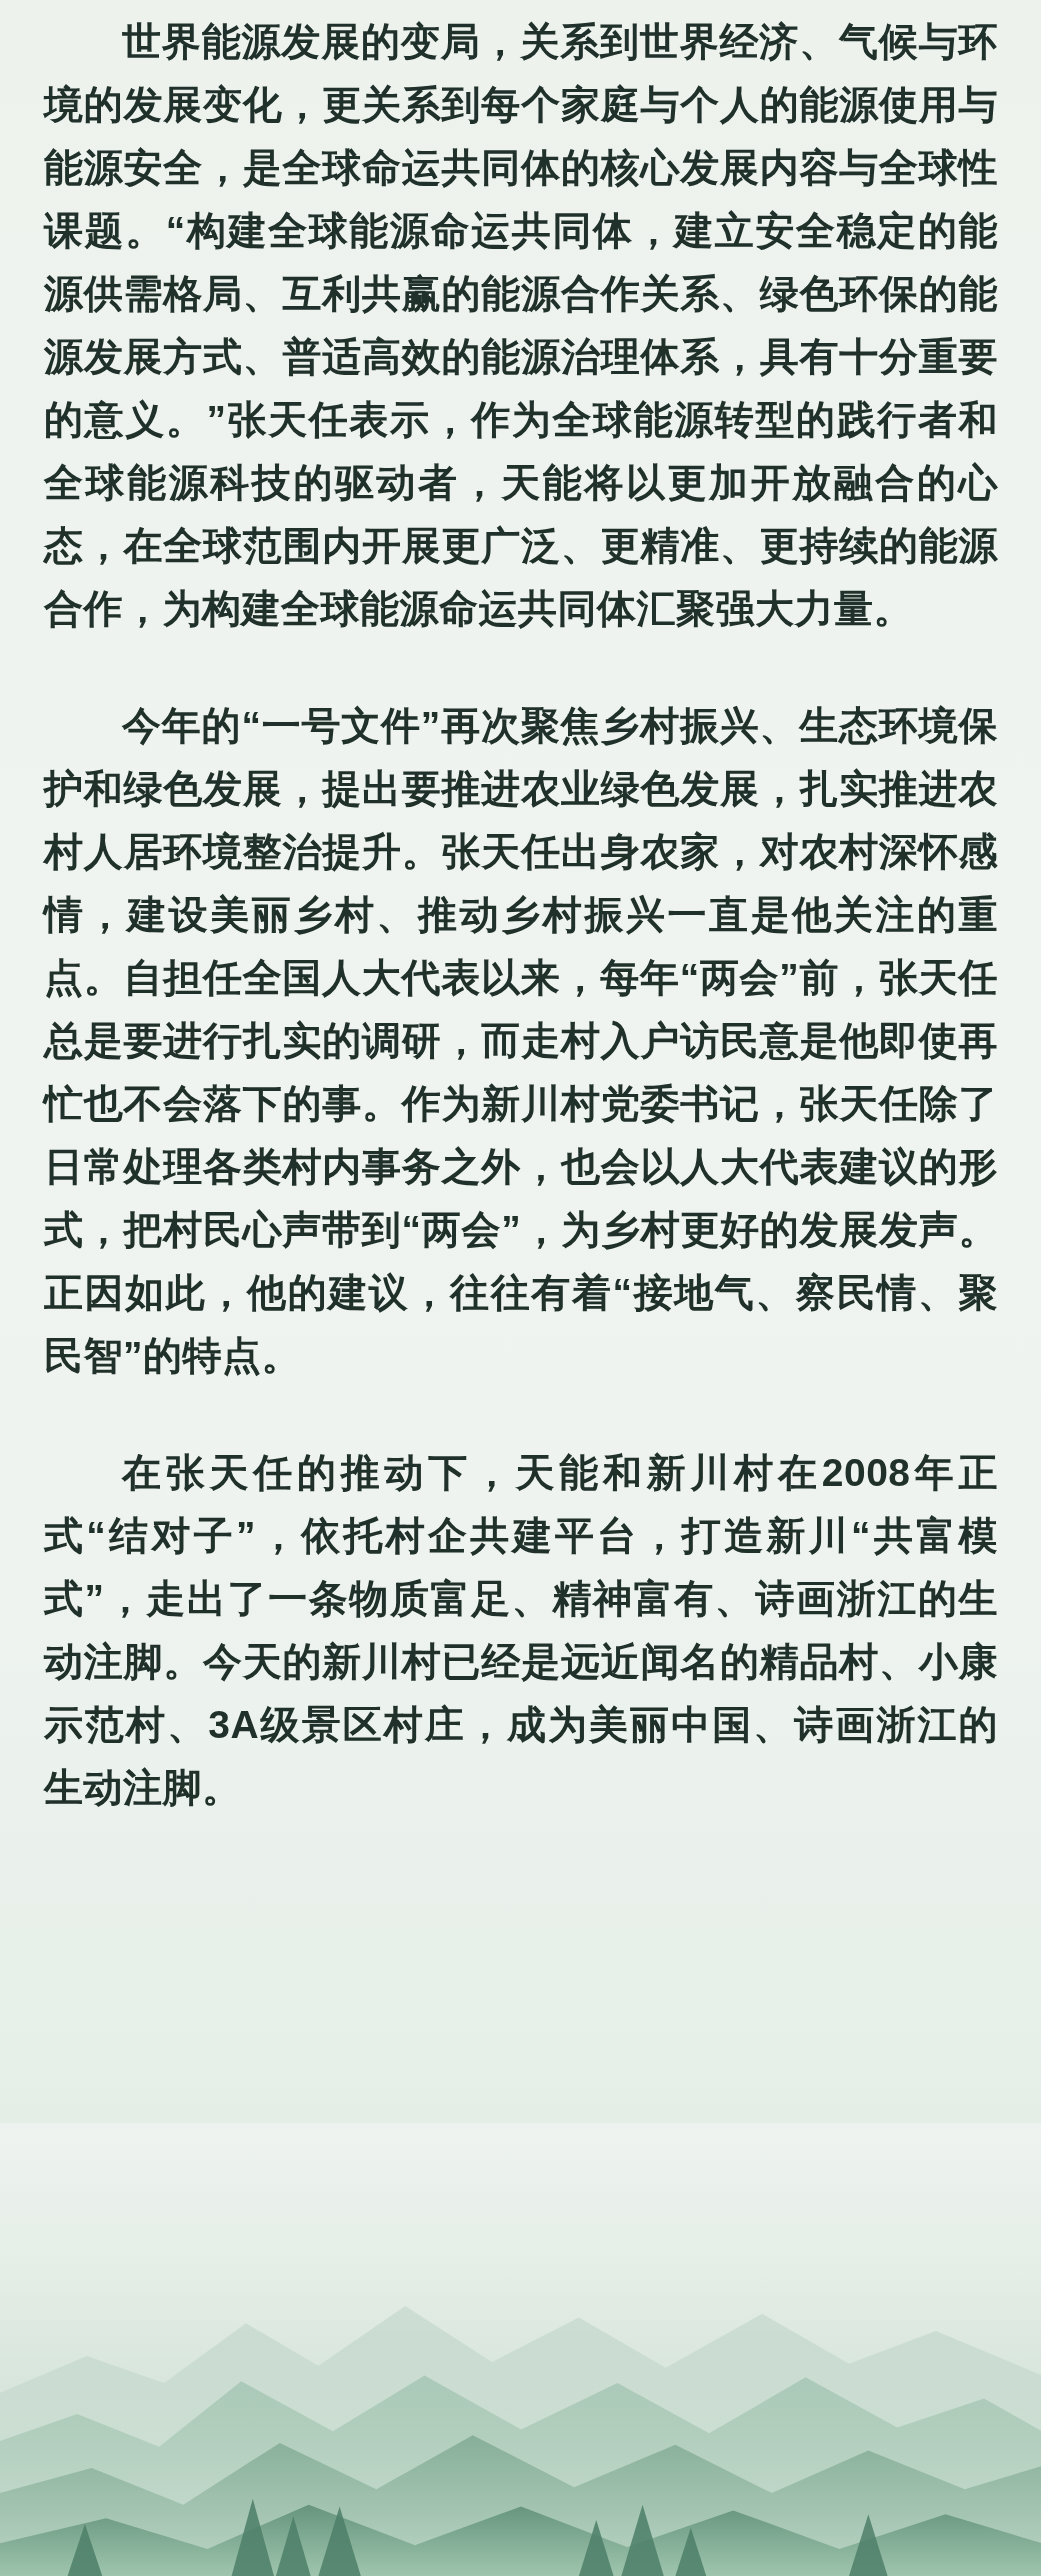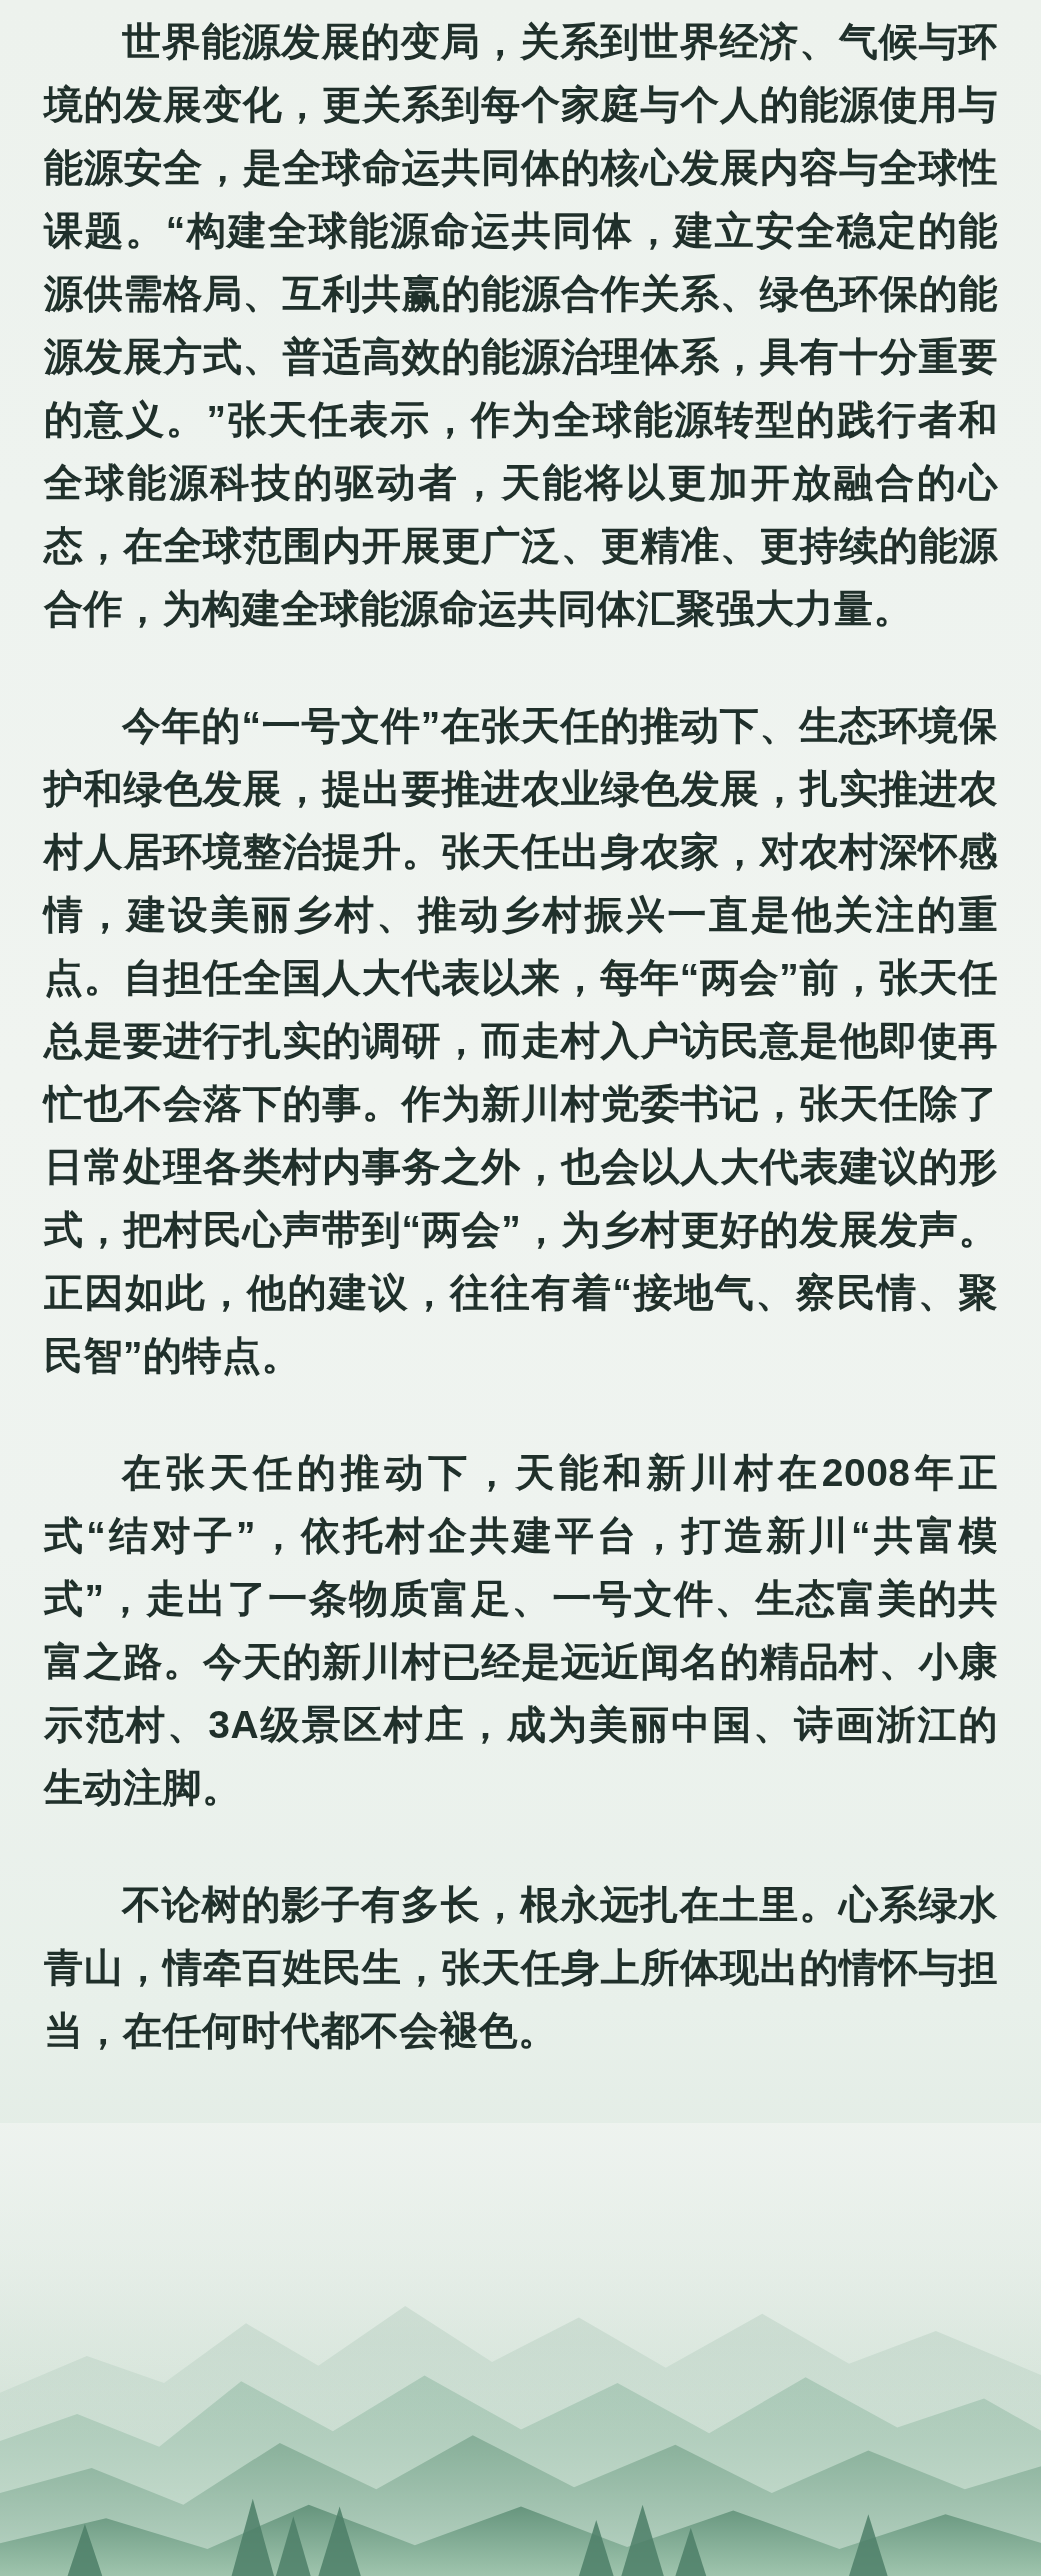--- a/index.html
+++ b/index.html
@@ -123,19 +123,18 @@
         <path d="M880,620 L900,556 L920,620 Z"></path>
         <path d="M70,620 L88,566 L106,620 Z"></path>
       </g>
     </svg>
   </div>
 
   <div class="mist"></div>
 
   <div class="article">
     <p class="para">世界能源发展的变局，关系到世界经济、气候与环境的发展变化，更关系到每个家庭与个人的能源使用与能源安全，是全球命运共同体的核心发展内容与全球性课题。“构建全球能源命运共同体，建立安全稳定的能源供需格局、互利共赢的能源合作关系、绿色环保的能源发展方式、普适高效的能源治理体系，具有十分重要的意义。”张天任表示，作为全球能源转型的践行者和全球能源科技的驱动者，天能将以更加开放融合的心态，在全球范围内开展更广泛、更精准、更持续的能源合作，为构建全球能源命运共同体汇聚强大力量。</p>
-    <p class="para">今年的“一号文件”在张天任的推动下、生态环境保护和绿色发展，提出要推进农业绿色发展，扎实推进农村人居环境整治提升。张天任出身农家，对农村深怀感情，建设美丽乡村、推动乡村振兴一直是他关注的重点。自担任全国人大代表以来，每年“两会”前，张天任总是要进行扎实的调研，而走村入户访民意是他即使再忙也不会落下的事。作为新川村党委书记，张天任除了日常处理各类村内事务之外，也会以人大代表建议的形式，把村民心声带到“两会”，为乡村更好的发展发声。正因如此，他的建议，往往有着“接地气、察民情、聚民智”的特点。</p>
-    <p class="para">在张天任的推动下，天能和新川村在2008年正式“结对子”，依托村企共建平台，打造新川“共富模式”，走出了一条物质富足、一号文件、生态富美的共富之路。今天的新川村已经是远近闻名的精品村、小康示范村、3A级景区村庄，成为美丽中国、诗画浙江的生动注脚。</p>
-    <p class="para">不论树的影子有多长，根永远扎在土里。心系绿水青山，情牵百姓民生，张天任身上所体现出的情怀与担当，在任何时代都不会褪色。</p>
+    <p class="para">今年的“一号文件”再次聚焦乡村振兴、生态环境保护和绿色发展，提出要推进农业绿色发展，扎实推进农村人居环境整治提升。张天任出身农家，对农村深怀感情，建设美丽乡村、推动乡村振兴一直是他关注的重点。自担任全国人大代表以来，每年“两会”前，张天任总是要进行扎实的调研，而走村入户访民意是他即使再忙也不会落下的事。作为新川村党委书记，张天任除了日常处理各类村内事务之外，也会以人大代表建议的形式，把村民心声带到“两会”，为乡村更好的发展发声。正因如此，他的建议，往往有着“接地气、察民情、聚民智”的特点。</p>
+    <p class="para">在张天任的推动下，天能和新川村在2008年正式“结对子”，依托村企共建平台，打造新川“共富模式”，走出了一条物质富足、精神富有、诗画浙江的生动注脚。今天的新川村已经是远近闻名的精品村、小康示范村、3A级景区村庄，成为美丽中国、诗画浙江的生动注脚。</p>
   </div>
 
 </div>
 
 
 </body></html>

